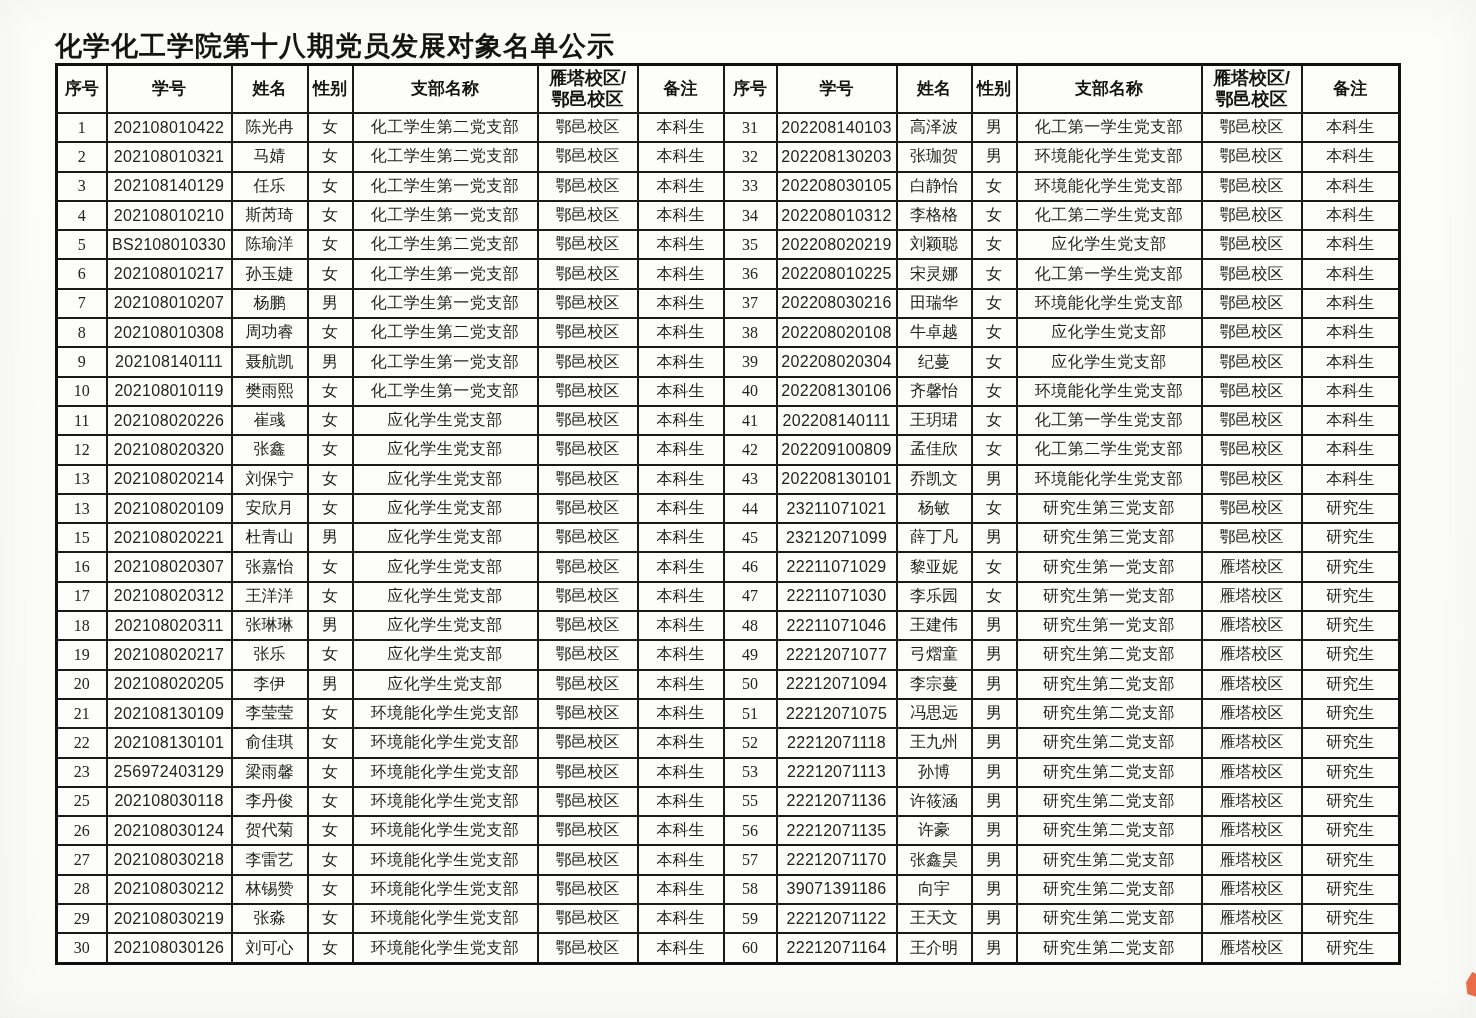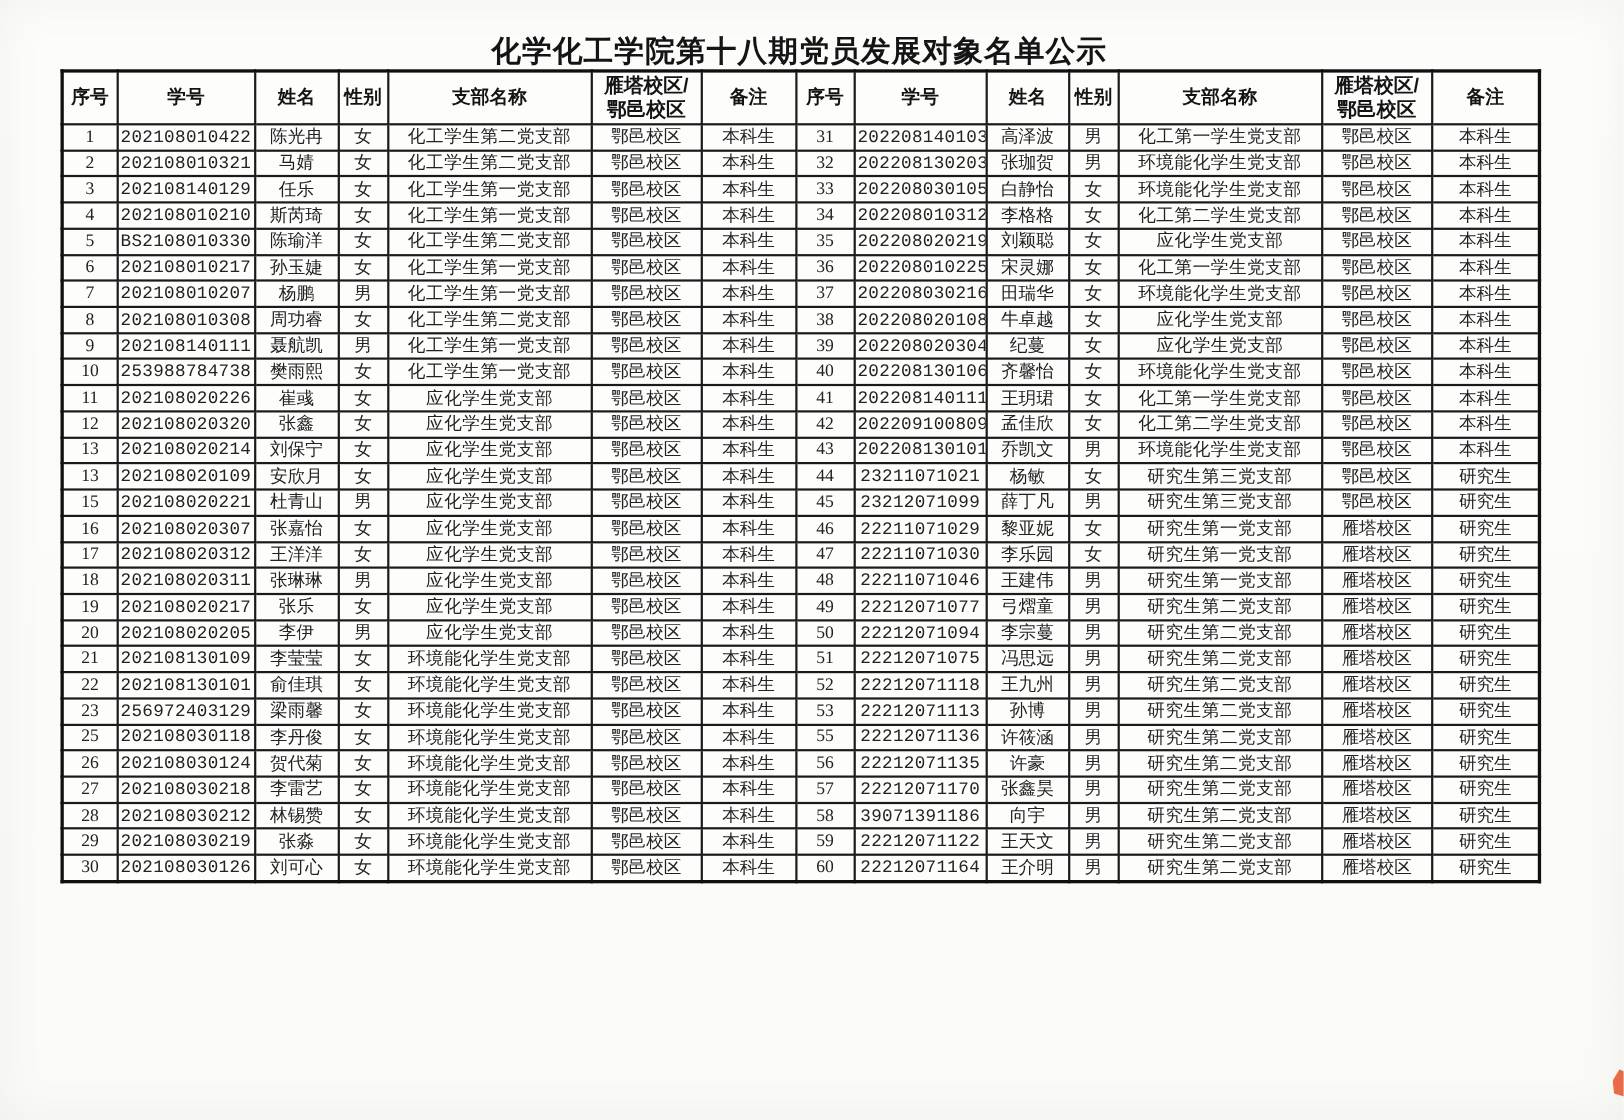--- a/index.html
+++ b/index.html
@@ -16,37 +16,37 @@
   .page {
     position: absolute;
     inset: 0;
     background: linear-gradient(180deg, #fcfcfa 0%, #fafaf7 100%);
   }
   .doc-title {
     position: absolute;
     top: 28px;
     left: 55px;
     width: 1343px;
-    text-align: center;
+    text-align: left;
     font-size: 27px;
     font-weight: bold;
     letter-spacing: 1px;
     color: #141414;
   }
   .doc-title span {
     display: inline-block;
     border-bottom: 3px solid #141414;
     padding-bottom: 2px;
   }
   table.roster {
     position: absolute;
     top: 63px;
     left: 55px;
     width: 1343px;
-    height: 740px;
+    height: 902px;
     border-collapse: collapse;
     table-layout: fixed;
     background: #fdfdfc;
   }
   table.roster th, table.roster td {
     border: 2px solid #1a1a1a;
     text-align: center;
     vertical-align: middle;
     padding: 0 2px;
     overflow: hidden;
@@ -56,21 +56,21 @@
   table.roster { border: 3px solid #101010; }
   table.roster thead th {
     font-weight: bold;
     font-size: 17px;
     height: 46px;
     line-height: 1.15;
     color: #141414;
   }
   table.roster thead th.h-campus { font-size: 18px; }
   td.c-num {
-    font-family: Liberation Mono, monospace;
+    font-family: Liberation Sans, sans-serif;
     font-size: 16.5px;
     letter-spacing: 0.3px;
   }
   td.c-index {
     font-family: "Liberation Serif", "DejaVu Serif", serif;
     font-size: 16.5px;
   }
   td.c-branch { letter-spacing: 0.5px; }
   .corner-mark {
     position: absolute;
@@ -272,21 +272,21 @@
           <td class="c-index">39</td>
           <td class="c-num">202208020304</td>
           <td class="c-name">纪蔓</td>
           <td class="c-gender">女</td>
           <td class="c-branch">应化学生党支部</td>
           <td class="c-campus">鄂邑校区</td>
           <td class="c-remark">本科生</td>
         </tr>
         <tr>
           <td class="c-index">10</td>
-          <td class="c-num">253988784738</td>
+          <td class="c-num">202108010119</td>
           <td class="c-name">樊雨熙</td>
           <td class="c-gender">女</td>
           <td class="c-branch">化工学生第一党支部</td>
           <td class="c-campus">鄂邑校区</td>
           <td class="c-remark">本科生</td>
           <td class="c-index">40</td>
           <td class="c-num">202208130106</td>
           <td class="c-name">齐馨怡</td>
           <td class="c-gender">女</td>
           <td class="c-branch">环境能化学生党支部</td>

